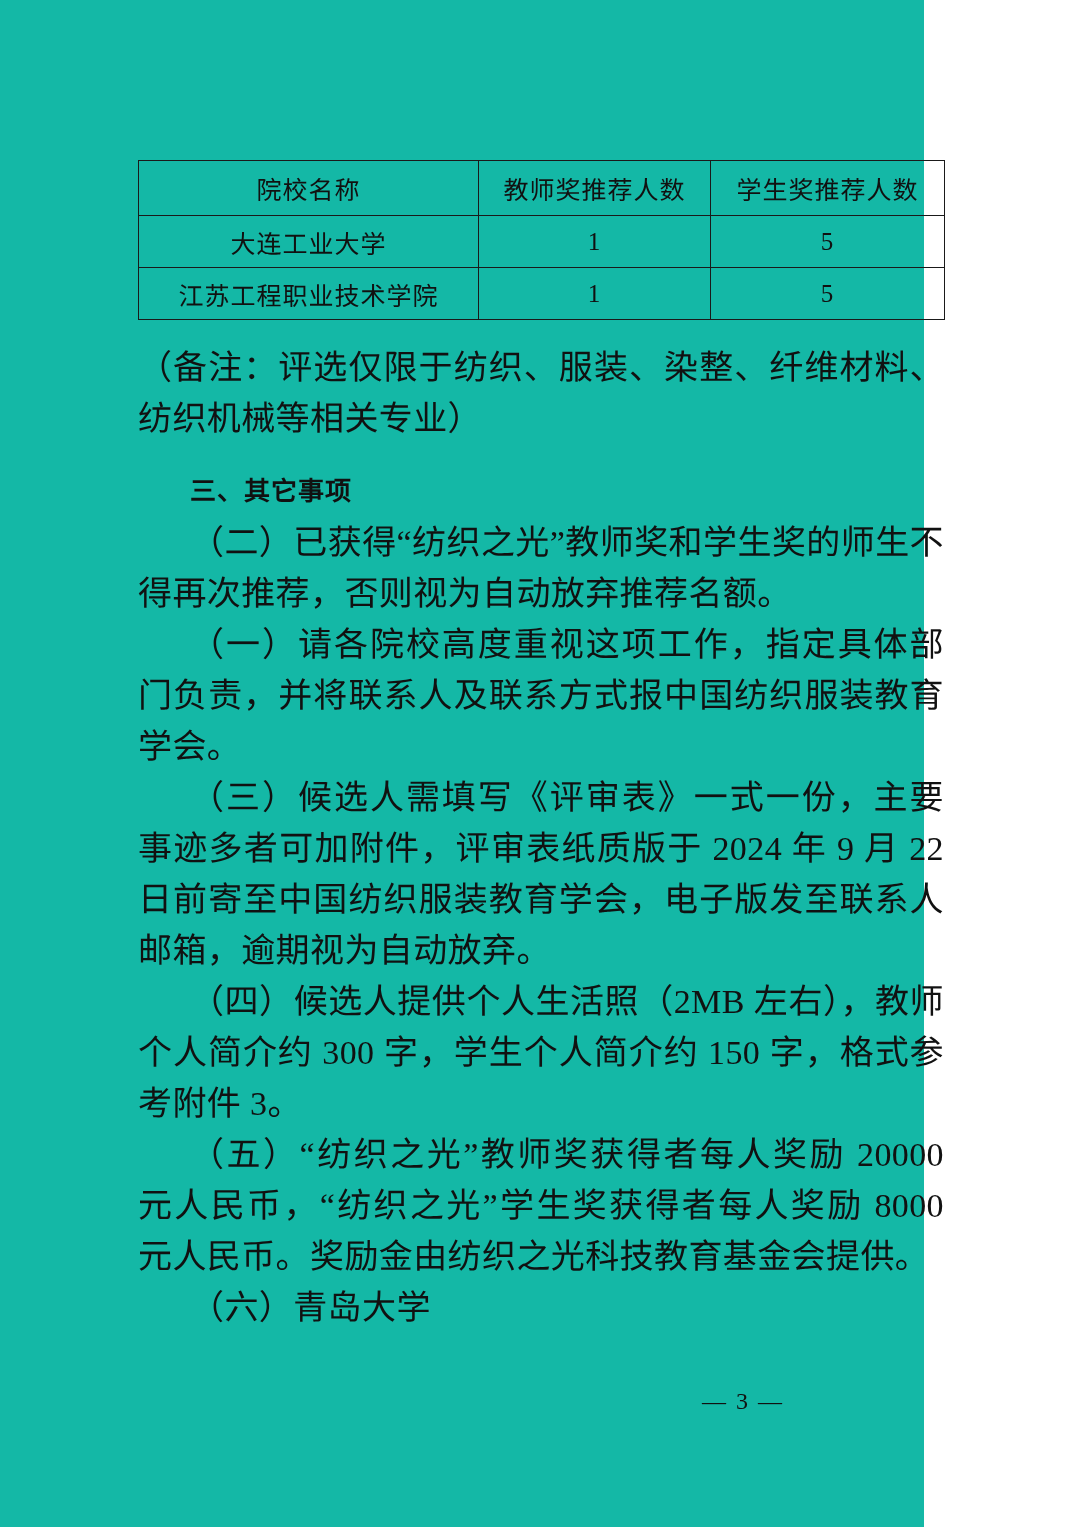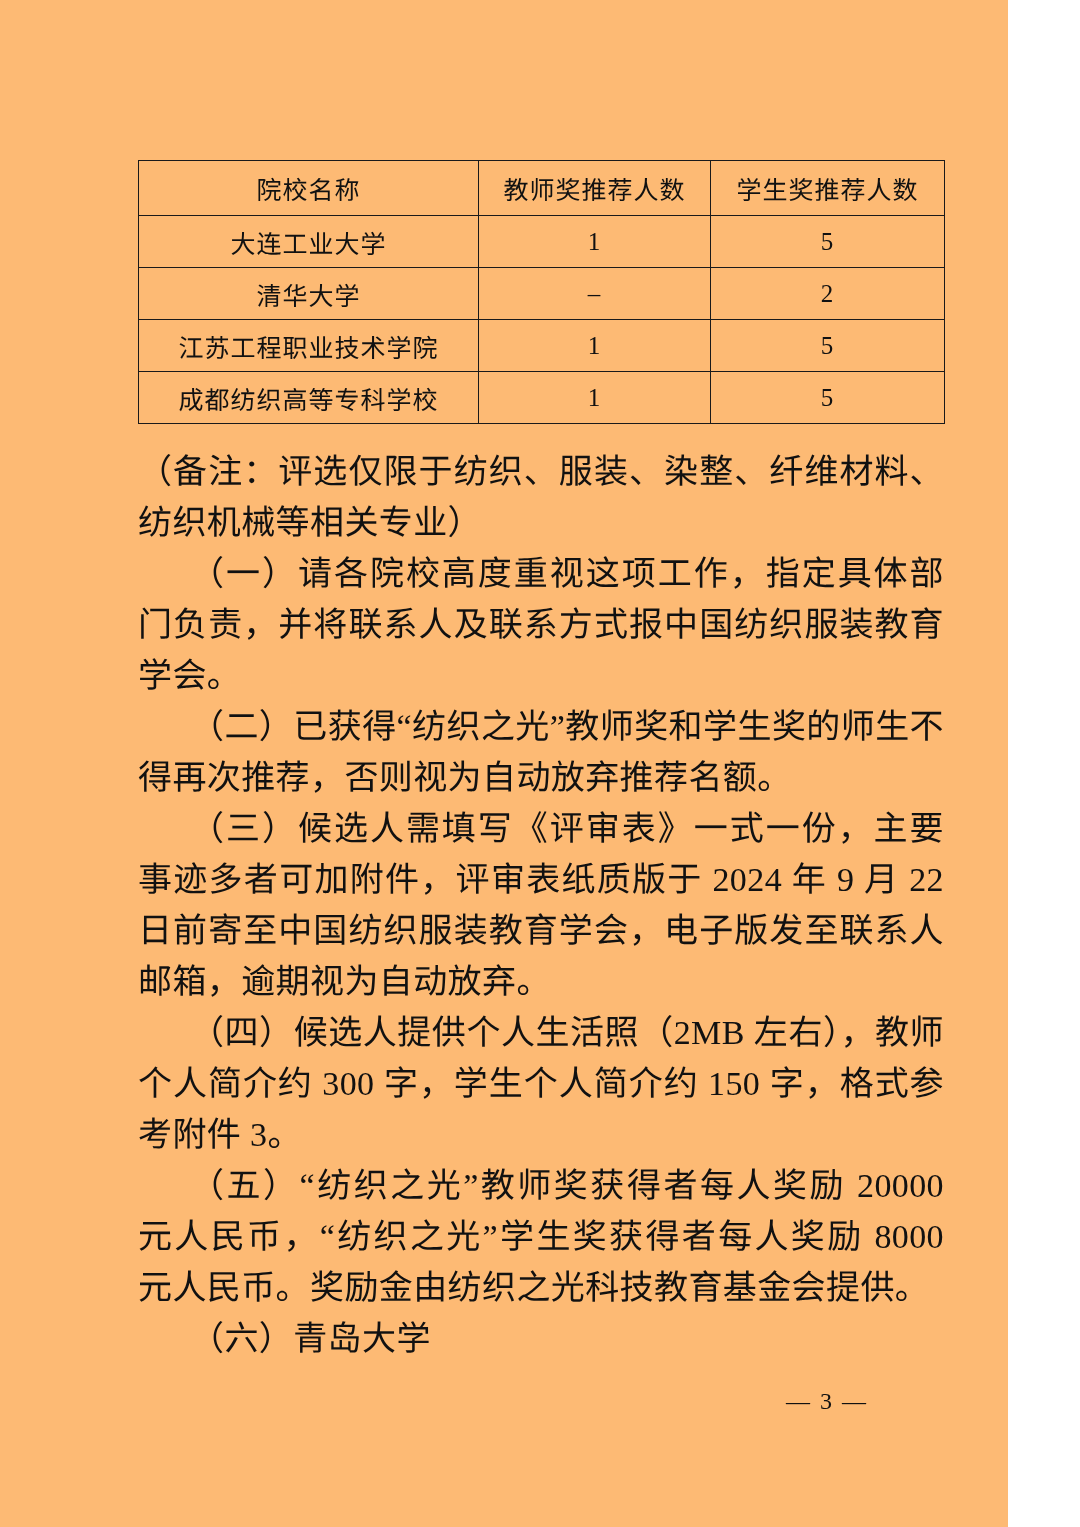--- a/index.html
+++ b/index.html
@@ -13,23 +13,23 @@
     height: 1527px;
     position: relative;
     font-family: "Liberation Serif", "DejaVu Serif", serif;
     color: #111111;
     overflow: hidden;
   }
   .page {
     position: absolute;
     left: 0;
     top: 0;
-    width: 1008px;
+    width: 924px;
     height: 1527px;
-    background: #fdba74;
+    background: #14b8a6;
   }
   .content {
     position: absolute;
     left: 138px;
     top: 160px;
     width: 806px;
   }
 
   
   table.quota-table {
@@ -109,42 +109,33 @@
           <td>院校名称</td>
           <td>教师奖推荐人数</td>
           <td>学生奖推荐人数</td>
         </tr>
         <tr>
           <td>大连工业大学</td>
           <td class="num">1</td>
           <td class="num">5</td>
         </tr>
         <tr>
-          <td>清华大学</td>
-          <td class="num">–</td>
-          <td class="num">2</td>
-        </tr>
-        <tr>
           <td>江苏工程职业技术学院</td>
-          <td class="num">1</td>
-          <td class="num">5</td>
-        </tr>
-        <tr>
-          <td>成都纺织高等专科学校</td>
           <td class="num">1</td>
           <td class="num">5</td>
         </tr>
       </tbody>
     </table>
 
     <p class="para note">（备注：评选仅限于纺织、服装、染整、纤维材料、纺织机械等相关专业）</p>
 
+    <h2 class="section">三、其它事项</h2>
 
+    <p class="para indent">（二）已获得“纺织之光”教师奖和学生奖的师生不得再次推荐，否则视为自动放弃推荐名额。</p>
     <p class="para indent">（一）请各院校高度重视这项工作，指定具体部门负责，并将联系人及联系方式报中国纺织服装教育学会。</p>
-    <p class="para indent">（二）已获得“纺织之光”教师奖和学生奖的师生不得再次推荐，否则视为自动放弃推荐名额。</p>
     <p class="para indent">（三）候选人需填写《评审表》一式一份，主要事迹多者可加附件，评审表纸质版于 2024 年 9 月 22 日前寄至中国纺织服装教育学会，电子版发至联系人邮箱，逾期视为自动放弃。</p>
     <p class="para indent">（四）候选人提供个人生活照（2MB 左右），教师个人简介约 300 字，学生个人简介约 150 字，格式参考附件 3。</p>
     <p class="para indent">（五）“纺织之光”教师奖获得者每人奖励 20000 元人民币，“纺织之光”学生奖获得者每人奖励 8000 元人民币。奖励金由纺织之光科技教育基金会提供。</p>
     <p class="para indent">（六）青岛大学</p>
 
   </div>
 
   <div class="page-number">— 3 —</div>
 </div>
 

